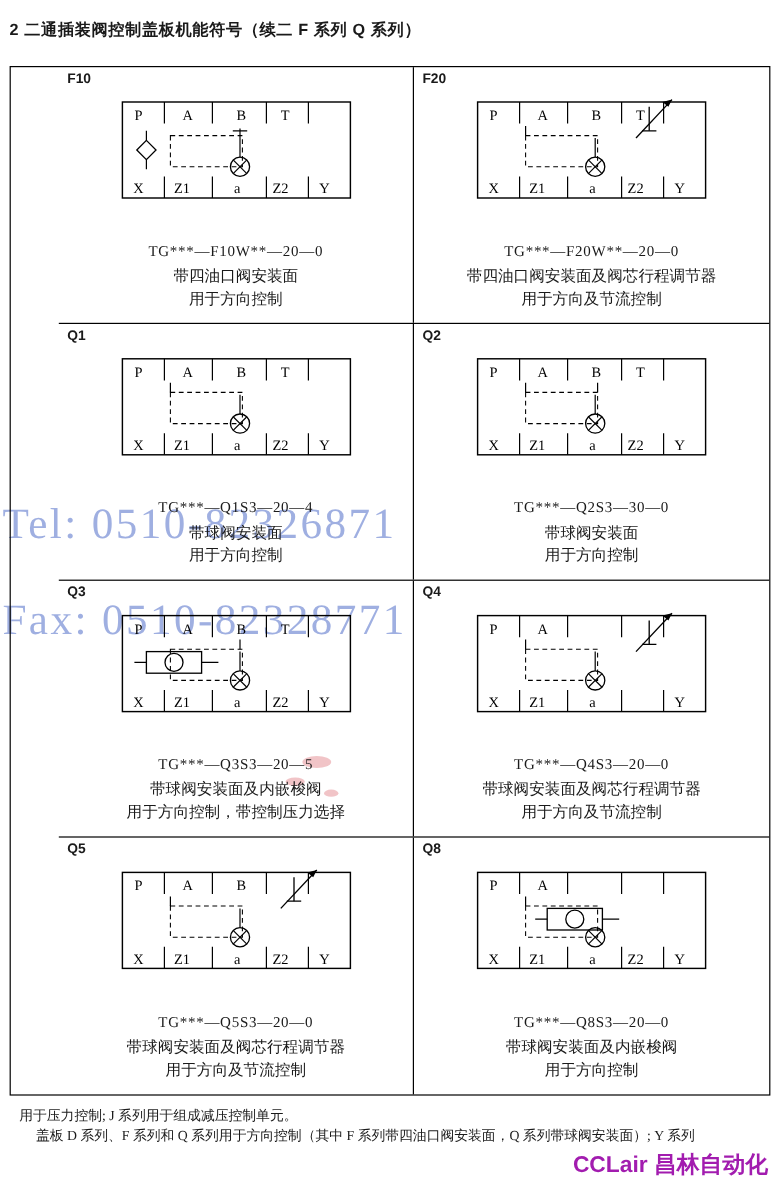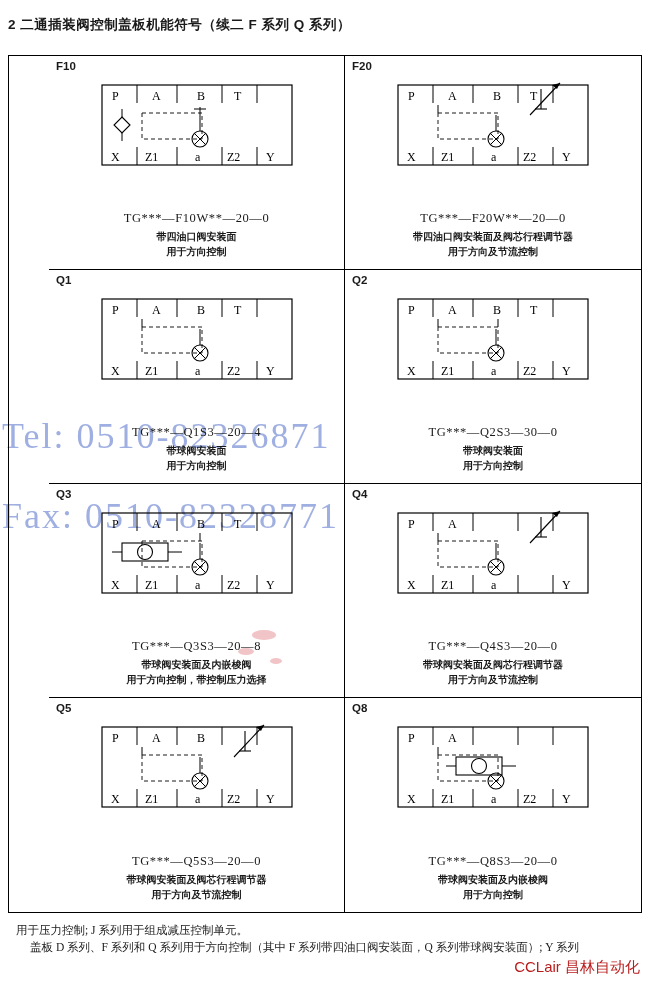--- a/index.html
+++ b/index.html
@@ -68,46 +68,45 @@
   }
   .desig{
     font-family:"Liberation Serif", serif;
     font-size:12.5px;
     letter-spacing:0.6px;
     margin-bottom:4px;
     white-space:nowrap;
     margin-top:48px;
   }
   .dline{
-    font-size:10px;
+    font-size:13px;
     line-height:1.45;
     white-space:nowrap;
-    font-weight:bold;
   }
   
   .footnotes{
     position:absolute;
     left:8px; top:922px;
     width:634px;
     font-size:11.5px;
     line-height:1.5;
   }
   .footnotes .fn{
     display:block;
     white-space:nowrap;
   }
   .fn1{padding-left:22px;}
   .fn2{padding-left:8px;}
   .brand{
     position:absolute;
     right:10px; top:958px;
-    font-size:15px;
-    font-weight:normal;
+    font-size:19px;
+    font-weight:bold;
     font-family:"Liberation Sans", sans-serif;
-    color:#b91c1c;
+    color:#a21caf;
     white-space:nowrap;
   }
   
   .watermark{
     position:absolute;
     left:2px;
     font-family:"Liberation Serif", serif;
     font-size:36px;
     letter-spacing:2px;
     color:rgba(80,110,200,0.55);
@@ -337,21 +336,21 @@
           <line x1="30" y1="49" x2="40" y2="49" stroke="#000" stroke-width="1"></line>
           <line x1="86" y1="49" x2="100" y2="49" stroke="#000" stroke-width="1"></line>
           <circle cx="118" cy="64" r="8" fill="none" stroke="#000" stroke-width="1.1"></circle>
           <line x1="112.5" y1="58.5" x2="123.5" y2="69.5" stroke="#000" stroke-width="1"></line>
           <line x1="123.5" y1="58.5" x2="112.5" y2="69.5" stroke="#000" stroke-width="1"></line>
           <line x1="118" y1="40" x2="118" y2="56" stroke="#000" stroke-width="1"></line>
           <line x1="118" y1="38" x2="118" y2="30" stroke="#000" stroke-width="1"></line>
         </svg>
       </div>
       <div class="cell-texts">
-        <div class="desig">TG***—Q3S3—20—8</div>
+        <div class="desig">TG***—Q3S3—20—5</div>
         <div class="dline">带球阀安装面及内嵌梭阀</div>
         <div class="dline">用于方向控制，带控制压力选择</div>
       </div>
     </div>
 
     <div class="cell">
       <div class="cell-code">Q4</div>
       <div class="sym-wrap">
         <svg width="230" height="106" viewBox="0 0 230 106">
           <rect x="20" y="10" width="190" height="80" fill="none" stroke="#000" stroke-width="1.2"></rect>

